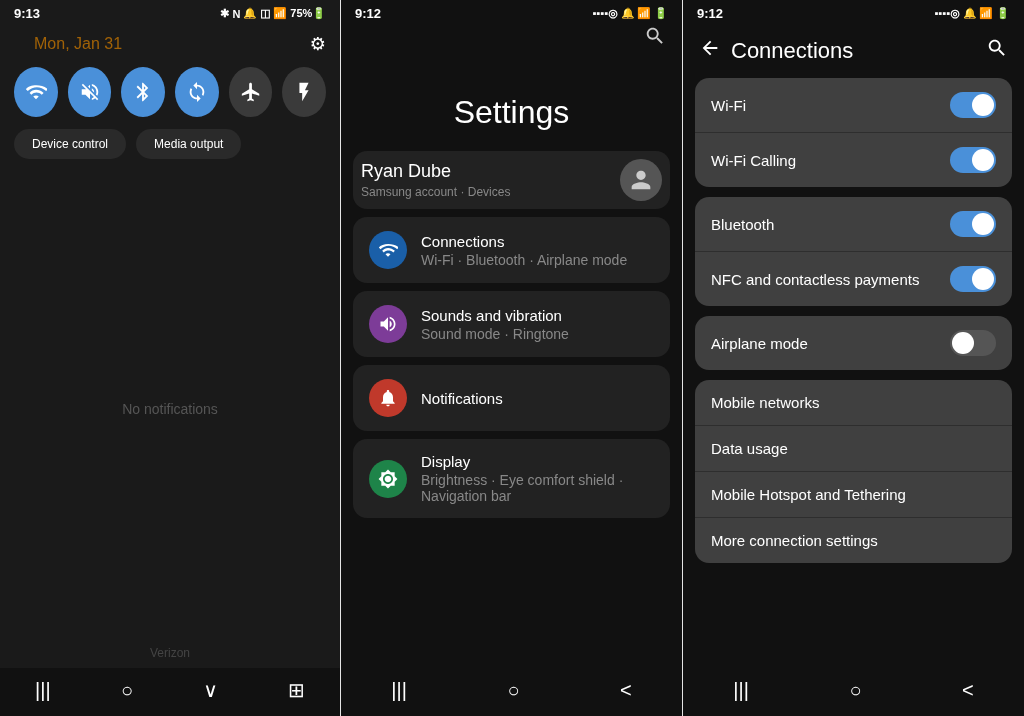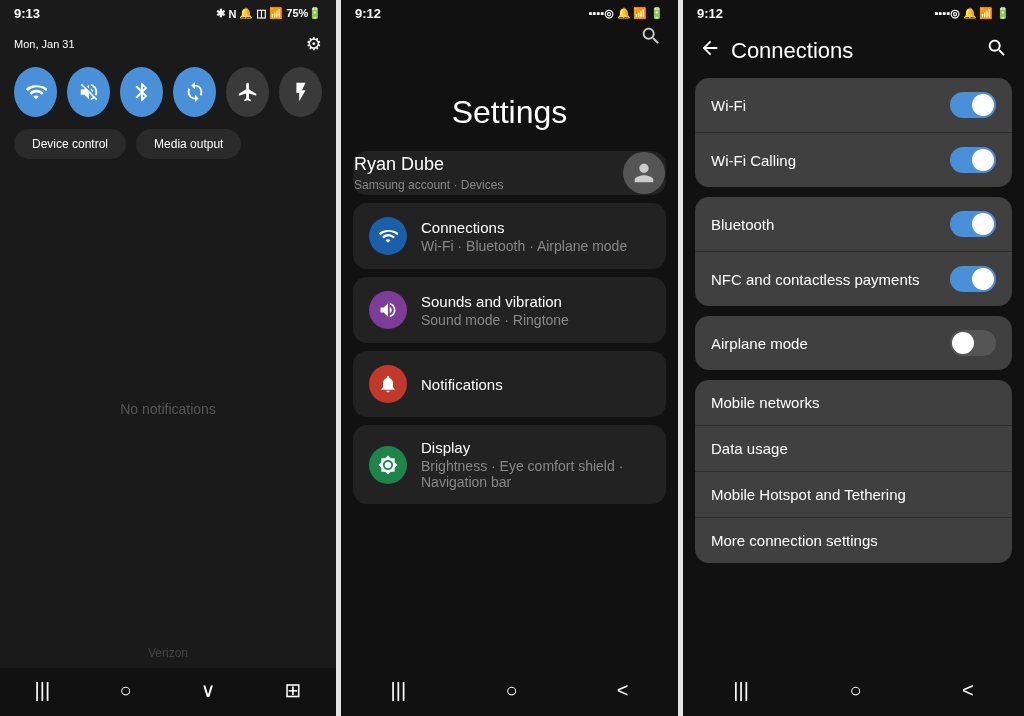--- a/index.html
+++ b/index.html
@@ -13,21 +13,21 @@
     }
 
     
     .phone-panel {
       width: 341px;
       height: 716px;
       background: #111;
       display: flex;
       flex-direction: column;
       position: relative;
-      border-right: 5px solid #e5e5e5;
+      border-right: 1px solid #e5e5e5;
       overflow: hidden;
     }
 
     
     #panel1 {
       background: #1a1a1a;
     }
 
     .status-bar {
       display: flex;
@@ -49,23 +49,24 @@
       padding: 8px 14px 12px;
     }
 
     .date-row {
       display: flex;
       justify-content: space-between;
       align-items: center;
       margin-bottom: 12px;
     }
     .date-label {
-      color: #ffffff;
-      font-size: 11px;
+      color: #a16207;
+      font-size: 16px;
       font-weight: 400;
+      margin-left: 20px;
     }
     .settings-icon {
       color: #fff;
       font-size: 18px;
     }
 
     .quick-tiles {
       display: flex;
       gap: 10px;
       margin-bottom: 12px;
@@ -198,21 +199,21 @@
       font-size: 14px;
       margin-top: 2px;
     }
 
     
     .user-card {
       background: #222;
       border-radius: 14px;
       display: flex;
       align-items: center;
-      padding: 1px;
+      padding: 8px;
       margin: 0 12px 8px;
       gap: 18px;
       cursor: pointer;
     }
     .user-info { flex: 1; }
     .user-name {
       color: #fff;
       font-size: 18px;
       font-weight: 500;
     }

